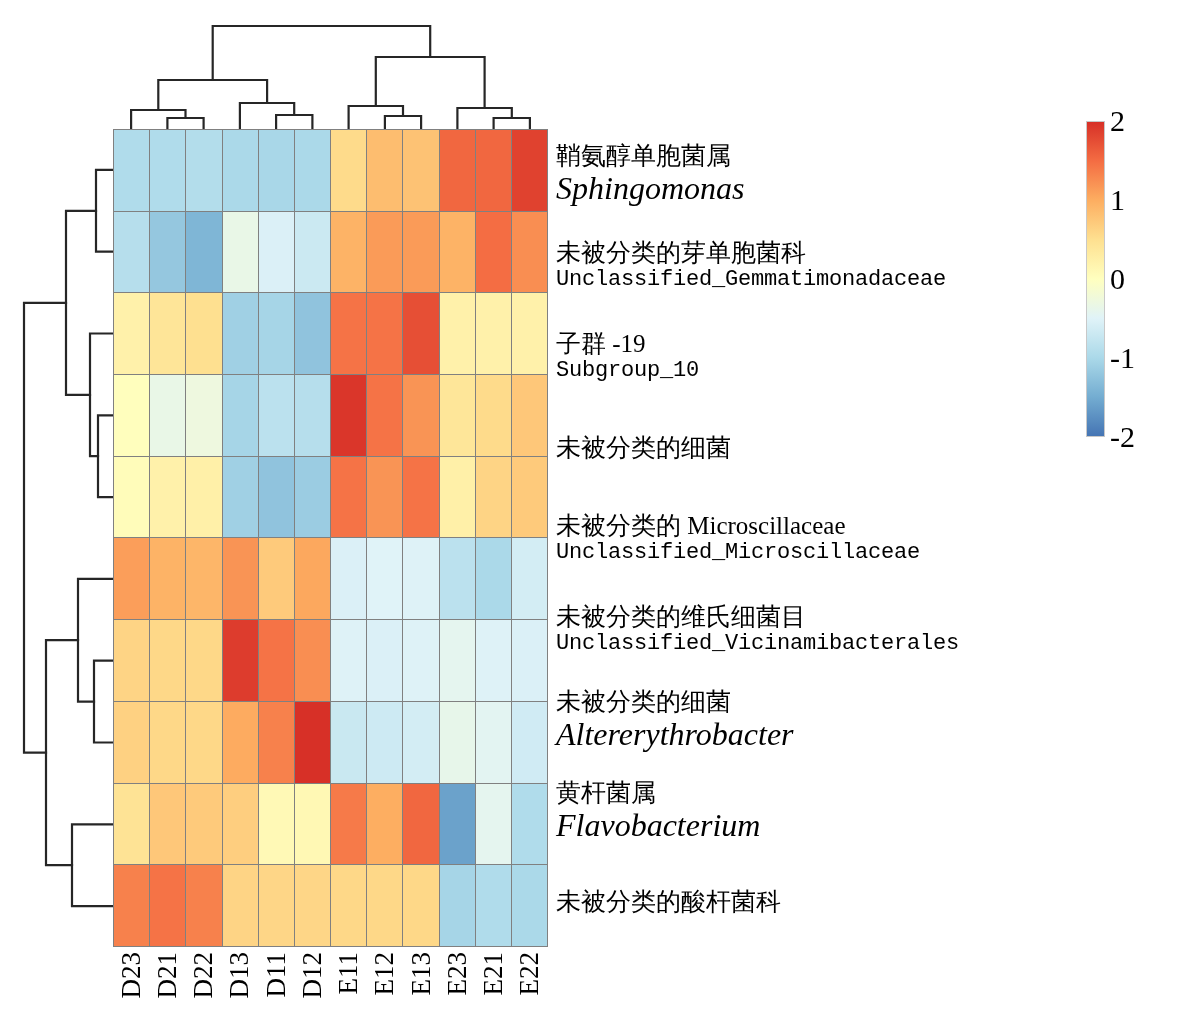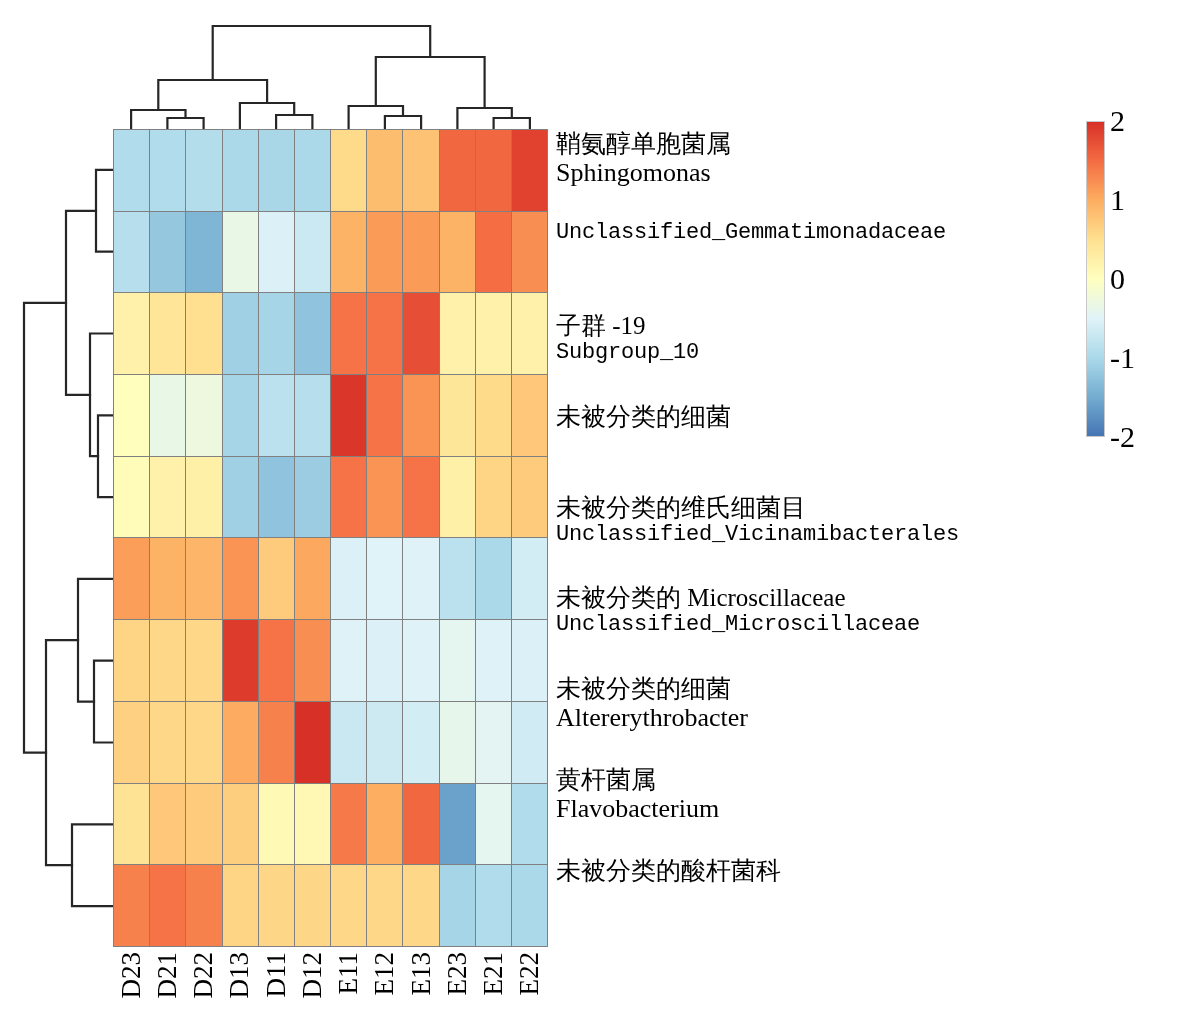--- a/index.html
+++ b/index.html
@@ -28,26 +28,27 @@
   #row-dendro{position:absolute;left:8px;top:129px;width:105px;height:818px;}
   .dendro svg{display:block;}
 
   
   #row-labels{
     position:absolute;left:556px;top:129px;width:560px;height:818px;
     display:flex;flex-direction:column;
   }
   .row-label{
     flex:1 1 0;display:flex;flex-direction:column;
+    justify-content:center;
     line-height:1.16;
   }
   .rl-cn{font-size:25px;letter-spacing:0px;white-space:nowrap;}
   .rl-la{font-size:25px;white-space:nowrap;}
   .rl-la.mono{font-family:"Liberation Mono","DejaVu Sans Mono",monospace;font-size:22px;letter-spacing:-0.2px;}
-  .rl-la.ital{font-size:26px;}
+  .rl-la.ital{font-style:italic;font-size:32px;}
 
   
   #col-labels{
     position:absolute;left:113px;top:952px;width:435px;height:64px;
     display:flex;
   }
   .col-label{
     flex:1 1 0;display:flex;align-items:flex-start;justify-content:center;
   }
   .col-label span{
@@ -251,36 +252,37 @@
       <div class="hm-cell" style="background: rgb(176, 220, 235);"></div>
       <div class="hm-cell" style="background: rgb(171, 217, 233);"></div>
     </div>
 
   <div id="row-labels">
       <div class="row-label">
         <div class="rl-cn">鞘氨醇单胞菌属</div>
         <div class="rl-la ital">Sphingomonas</div>
       </div>
       <div class="row-label">
+        <div class="rl-cn">未被分类的芽单胞菌科</div>
         <div class="rl-la mono">Unclassified_Gemmatimonadaceae</div>
       </div>
       <div class="row-label">
         <div class="rl-cn">子群 -19</div>
         <div class="rl-la mono">Subgroup_10</div>
       </div>
       <div class="row-label">
         <div class="rl-cn">未被分类的细菌</div>
       </div>
       <div class="row-label">
+        <div class="rl-cn">未被分类的 Microscillaceae</div>
+        <div class="rl-la mono">Unclassified_Microscillaceae</div>
+      </div>
+      <div class="row-label">
         <div class="rl-cn">未被分类的维氏细菌目</div>
         <div class="rl-la mono">Unclassified_Vicinamibacterales</div>
-      </div>
-      <div class="row-label">
-        <div class="rl-cn">未被分类的 Microscillaceae</div>
-        <div class="rl-la mono">Unclassified_Microscillaceae</div>
       </div>
       <div class="row-label">
         <div class="rl-cn">未被分类的细菌</div>
         <div class="rl-la ital">Altererythrobacter</div>
       </div>
       <div class="row-label">
         <div class="rl-cn">黄杆菌属</div>
         <div class="rl-la ital">Flavobacterium</div>
       </div>
       <div class="row-label">

